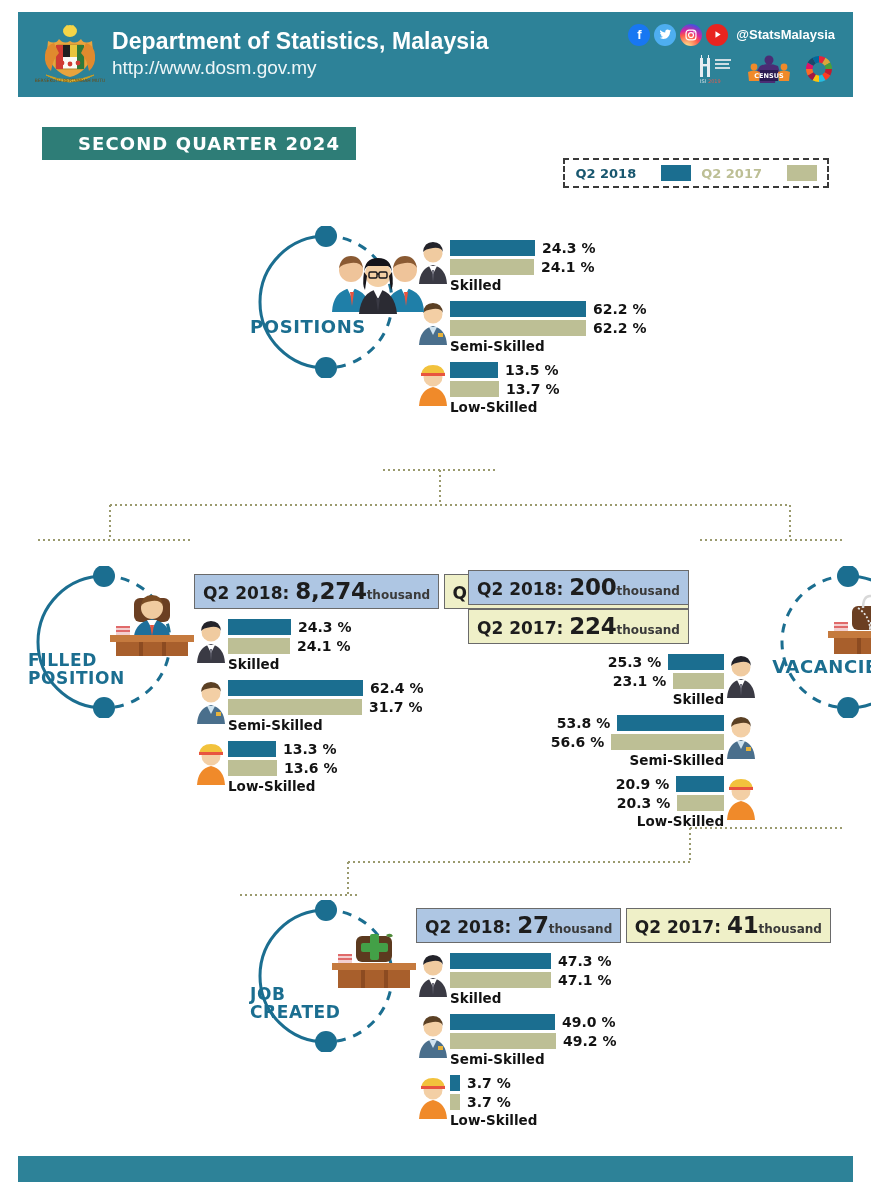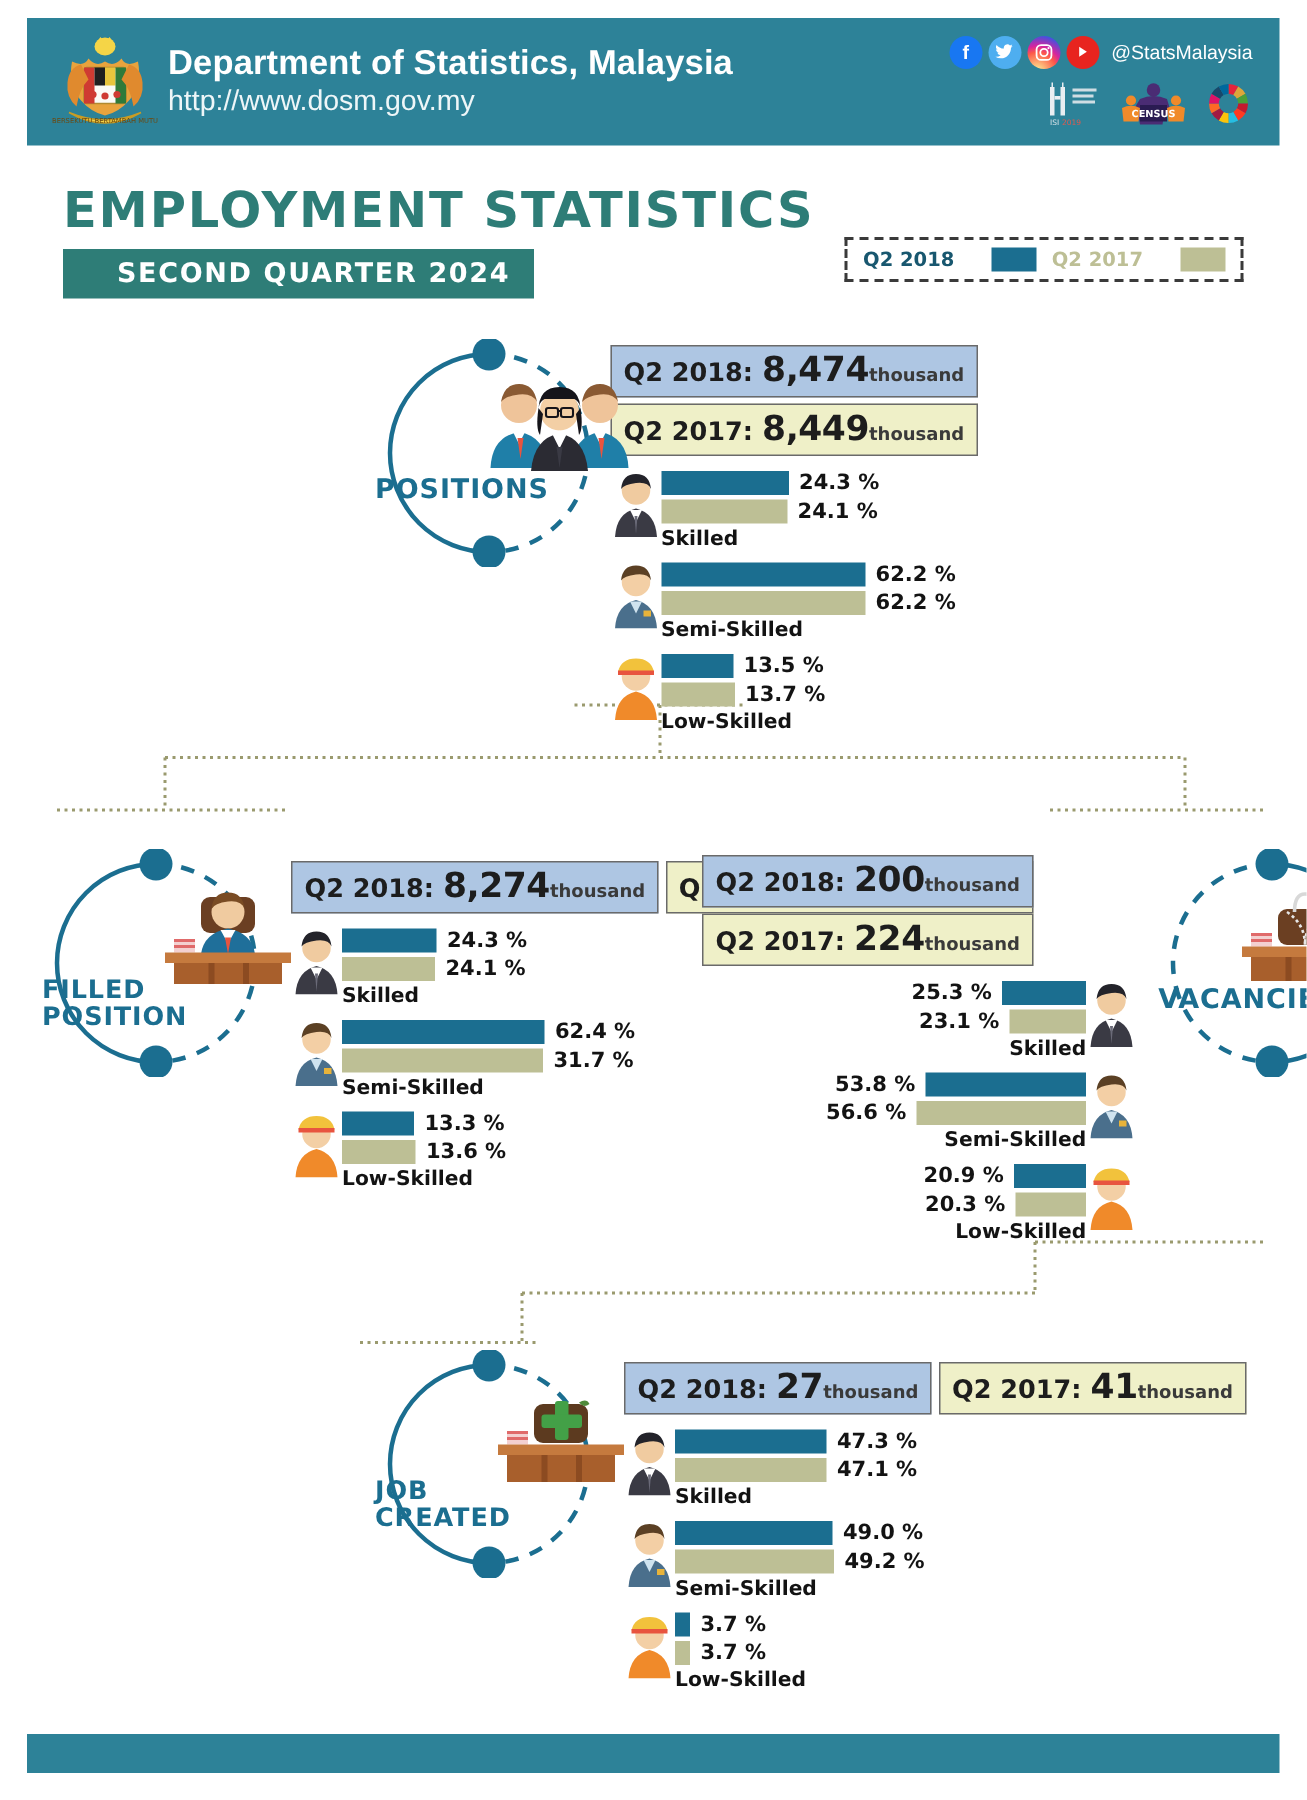--- a/index.html
+++ b/index.html
@@ -28,21 +28,21 @@
     margin-left: auto; margin-right: 18px;
     display: flex; flex-direction: column; align-items: flex-end; gap: 4px;
   }
   .social-row { display: flex; align-items: center; gap: 4px; }
   .sicon { width: 22px; height: 22px; border-radius: 50%; display: flex; align-items: center; justify-content: center;
            color: #fff; font-weight: bold; font-size: 13px; line-height: 1; }
   .sicon.fb { background: #1877f2; }
   .sicon.tw { background: #4eaef0; }
   .sicon.ig { background: radial-gradient(circle at 30% 107%, #fdf497 0%, #fd5949 45%, #d6249f 60%, #285AEB 90%); }
   .sicon.yt { background: #e8241f; }
-  .handle { color: #ffffff; font-size: 13px; margin-left: 4px; }
+  .handle { color: #ffffff; font-size: 13px; margin-left: 4px; font-weight: bold; }
 
   .logo-row { display: flex; align-items: flex-end; gap: 10px; height: 36px; justify-content: flex-end; }
   .minilogo { height: 34px; display: flex; align-items: center; justify-content: center; }
 
   
   .title-wrap { position: absolute; left: 42px; top: 120px; }
   .main-title {
     font-size: 33px; font-weight: 900; letter-spacing: 1.2px;
     color: #2e7d77; font-family: "DejaVu Sans", sans-serif;
   }
@@ -214,21 +214,20 @@
               <path d="M-11.3 -6.5 A13 13 0 0 1 -6.5 -11.3 L-3.2 -5.6 A7 7 0 0 0 -5.6 -3.2 Z" fill="#19486a"></path>
               <path d="M-6.5 -11.3 A13 13 0 0 1 0 -13 L0 -6.5 A7 7 0 0 0 -3.2 -5.6 Z" fill="#00689d"></path>
             </g>
           </svg>
         </div>
       </div>
     </div>
   </div>
 
   <div class="title-wrap">
-    <div class="main-title">EMPLOYMENT STATISTICS</div>
     <div class="sub-title-bar">SECOND QUARTER 2024</div>
   </div>
 
   <div class="legend">
     <div class="legend-item">
       <span class="legend-label y18">Q2 2018</span>
       <span class="legend-swatch sw18"></span>
     </div>
     <div class="legend-item">
       <span class="legend-label y17">Q2 2017</span>
@@ -283,30 +282,20 @@
             <line x1="51" y1="22" x2="53" y2="22" stroke="#15141a" stroke-width="1.4"></line>
             <path d="M33 62 q2 -22 19 -25 q17 3 19 25z" fill="#2b2b33"></path>
             <path d="M47 37 l5 10 5 -10 l-5 -2z" fill="#fff"></path>
             <path d="M50 46 l2 14 2 -14z" fill="#3a3a44"></path>
           </svg>
         </div>
         <div class="badge-label">POSITIONS</div>
       </div>
 
       <div style="margin-left:14px; padding-top:4px;">
-        <div class="totals">
-          <div class="total-box box-2018">
-            <span class="t-lbl">Q2 2018:</span>
-            <span class="t-val">8,474</span><span class="t-unit">thousand</span>
-          </div>
-          <div class="total-box box-2017">
-            <span class="t-lbl">Q2 2017:</span>
-            <span class="t-val">8,449</span><span class="t-unit">thousand</span>
-          </div>
-        </div>
         <div class="bars">
 
           <div class="bargroup">
             <div class="person">
               <svg width="30" height="44" viewBox="0 0 30 44">
                   <circle cx="15" cy="13" r="9.5" fill="#f0cba0"></circle>
                   <path d="M5 12 q1 -10 10 -10 q9 0 10 10 q-2 -5 -10 -4 q-8 1 -10 4z" fill="#23232a"></path>
                   <path d="M1 44 q1 -16 14 -19 q13 3 14 19z" fill="#3a3a44"></path>
                   <path d="M11 26 l4 8 4 -8z" fill="#fff"></path>
                   <path d="M14 30 l1 12 1 -12z" fill="#6a6a78"></path>

